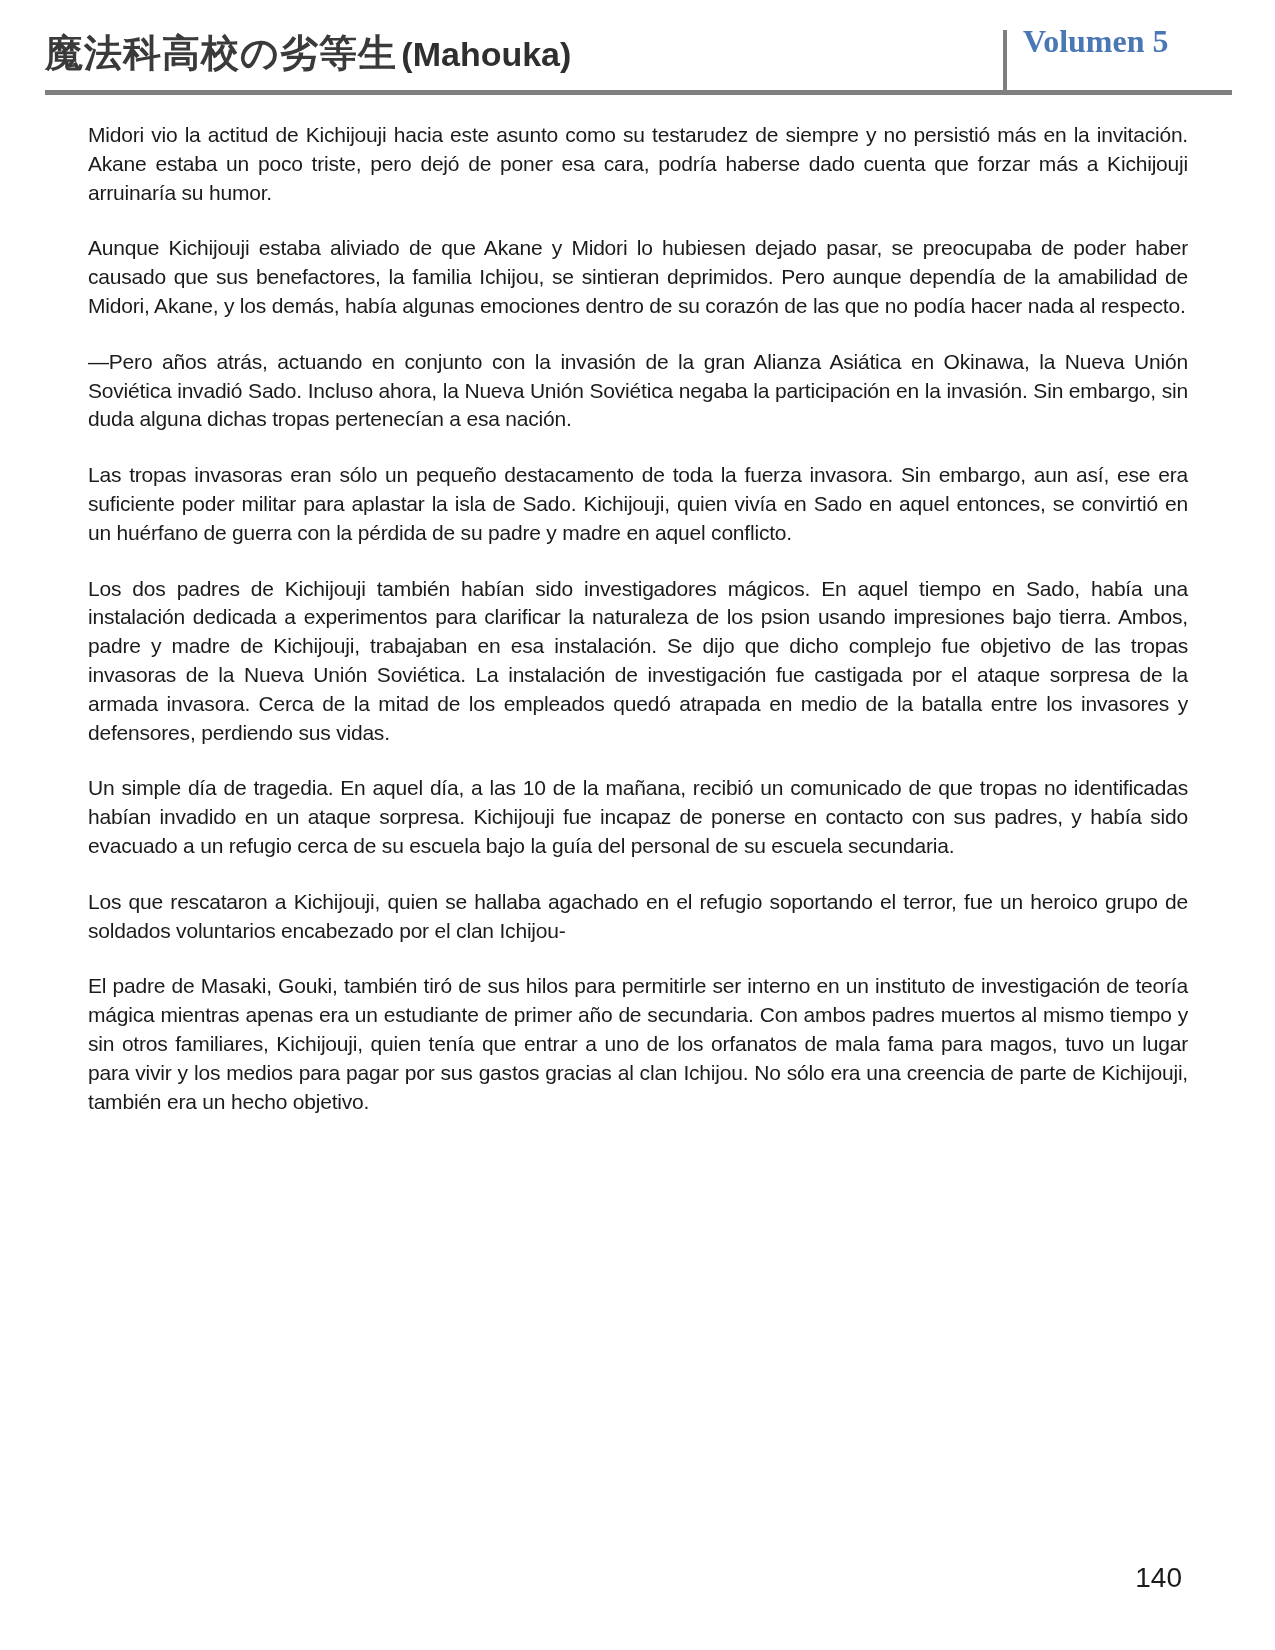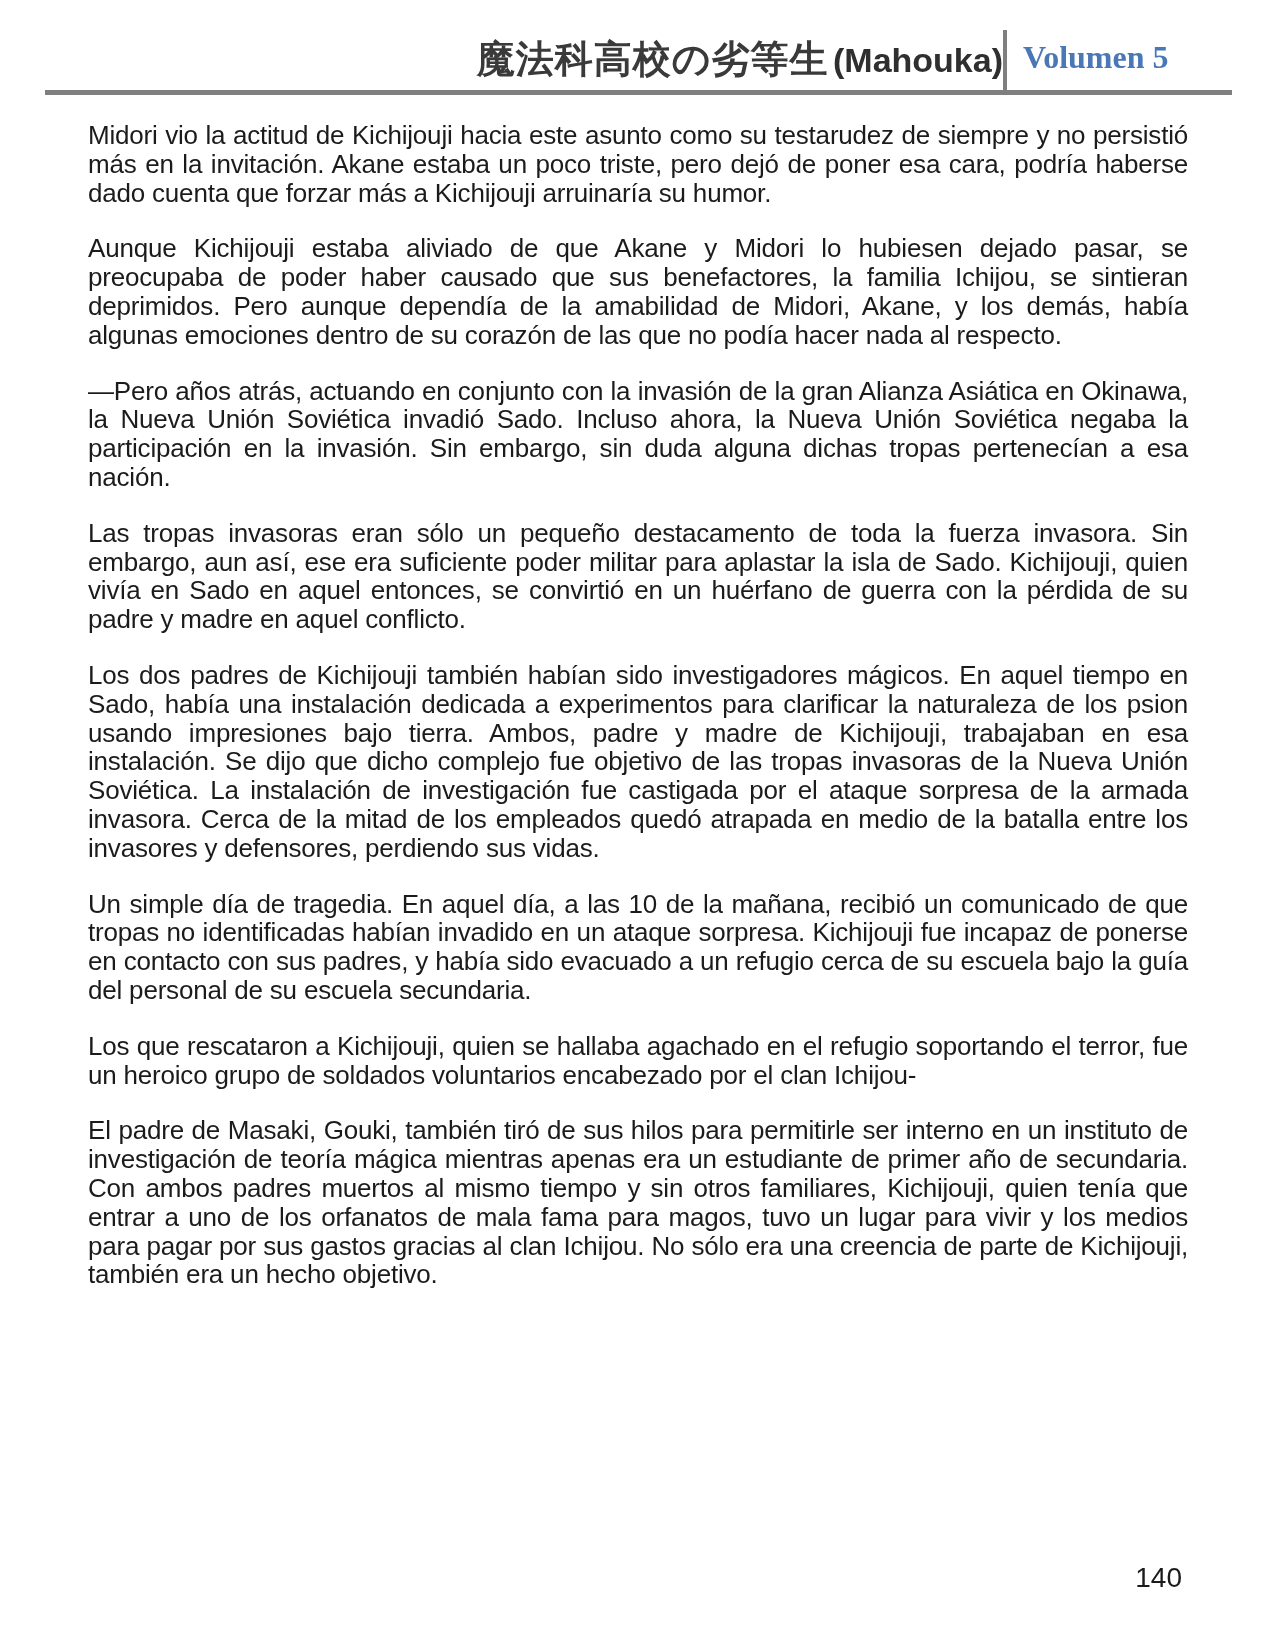--- a/index.html
+++ b/index.html
@@ -18,22 +18,22 @@
   
   .header {
     margin: 0 43px 0 45px;
     height: 90px;
     border-bottom: 5px solid #7f7f7f;
     display: flex;
     align-items: flex-end;
   }
   .header-left {
     flex: 0 0 958px;
-    text-align: right;
-    padding-bottom: 5px;
+    text-align: left;
+    padding-bottom: 11px;
     white-space: nowrap;
   }
   .title-cjk {
     font-family: "Liberation Serif", "DejaVu Serif", serif;
     font-weight: 700;
     font-size: 38px;
     color: #3a3a3a;
     letter-spacing: 1px;
   }
   .title-latin {
@@ -42,36 +42,36 @@
     font-size: 34px;
     color: #2f2f2f;
   }
   .header-divider {
     flex: 0 0 4px;
     height: 60px;
     background: #7f7f7f;
   }
   .header-right {
     flex: 1;
-    padding: 0 0 14px 16px;
+    padding: 0 0 30px 16px;
   }
   .volume-label {
     font-family: "Liberation Serif", "DejaVu Serif", serif;
     font-weight: 700;
     font-size: 32px;
     color: #4a77b5;
   }
   
   .content {
     padding: 26px 87px 0 88px;
     color: #1b1b1b;
   }
   .content p {
     margin: 0 0 27px 0;
-    font-size: 26px;
+    font-size: 21px;
     line-height: 28.8px;
     letter-spacing: -0.2px;
     text-align: justify;
   }
   
   .footer {
     position: absolute;
     right: 93px;
     bottom: 56px;
     font-size: 28px;

